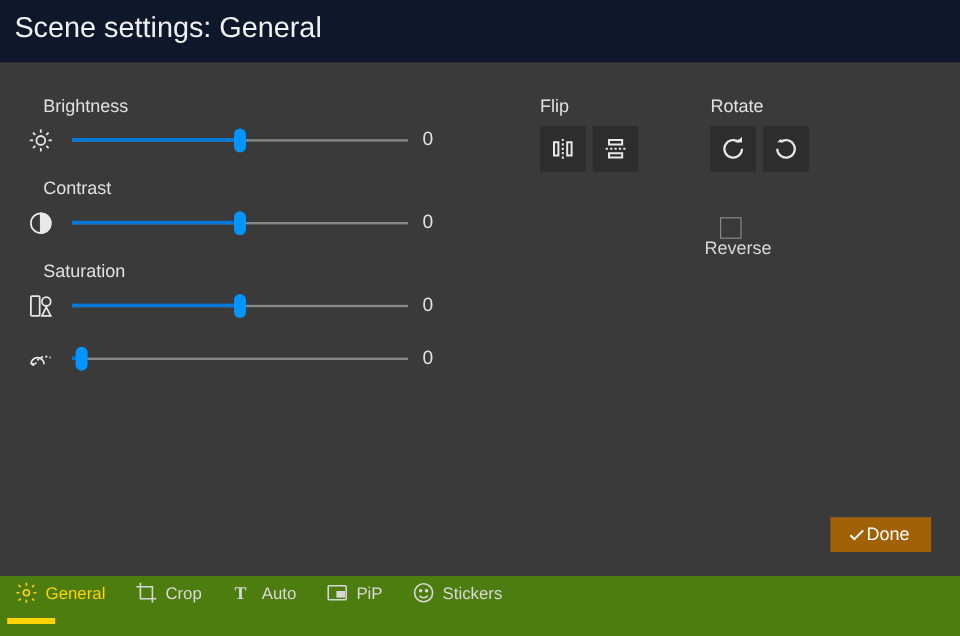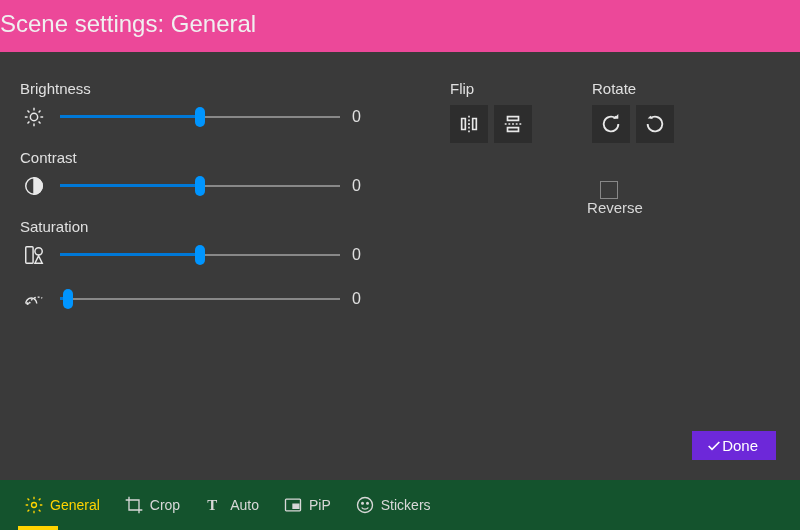--- a/index.html
+++ b/index.html
@@ -6,22 +6,22 @@
   body {
     width: 800px;
     height: 530px;
     background: #3a3a3a;
     font-family: "Segoe UI", Arial, sans-serif;
     color: #e8e8e8;
     overflow: hidden;
     position: relative;
   }
   .header {
-    background: #ec4899;
-    padding: 10px 0 14px;
+    background: #0f172a;
+    padding: 10px 12px 14px;
     font-size: 24px;
     font-weight: 300;
     color: #f0f0f0;
   }
   .main {
     display: flex;
     padding: 28px 20px 0 20px;
   }
   .left-col {
     width: 400px;
@@ -31,20 +31,21 @@
     padding-left: 30px;
     flex: 1;
   }
   .slider-group {
     margin-bottom: 20px;
   }
   .slider-label {
     font-size: 15px;
     color: #e0e0e0;
     margin-bottom: 8px;
+    margin-left: 16px;
   }
   .slider-row {
     display: flex;
     align-items: center;
   }
   .slider-icon {
     width: 28px;
     height: 24px;
     display: flex;
     align-items: center;
@@ -128,40 +129,40 @@
     flex-shrink: 0;
   }
   .checkbox-label {
     font-size: 15px;
     color: #d8d8d8;
   }
   .done-btn {
     position: absolute;
     right: 24px;
     bottom: 70px;
-    background: #6d28d9;
+    background: #a16207;
     color: #fff;
     padding: 6px 18px 6px 14px;
     font-size: 15px;
     display: flex;
     align-items: center;
     gap: 0;
     cursor: pointer;
     margin-left: 28px;
   }
   .tabbar {
     position: absolute;
     bottom: 0;
     left: 0;
     right: 0;
     height: 50px;
-    background: #14532d;
-    display: flex;
-    align-items: center;
-    padding: 0 22px;
+    background: #4d7c0f;
+    display: flex;
+    align-items: flex-start;
+    padding: 0 10px;
     gap: 20px;
   }
   .tab {
     display: flex;
     align-items: center;
     gap: 6px;
     font-size: 14px;
     color: #d8d8d8;
     cursor: pointer;
     padding: 4px 2px;

